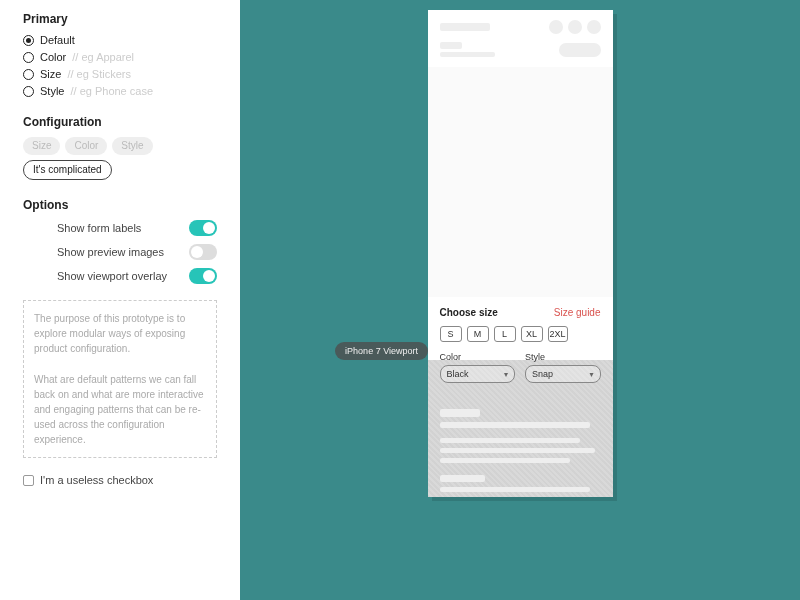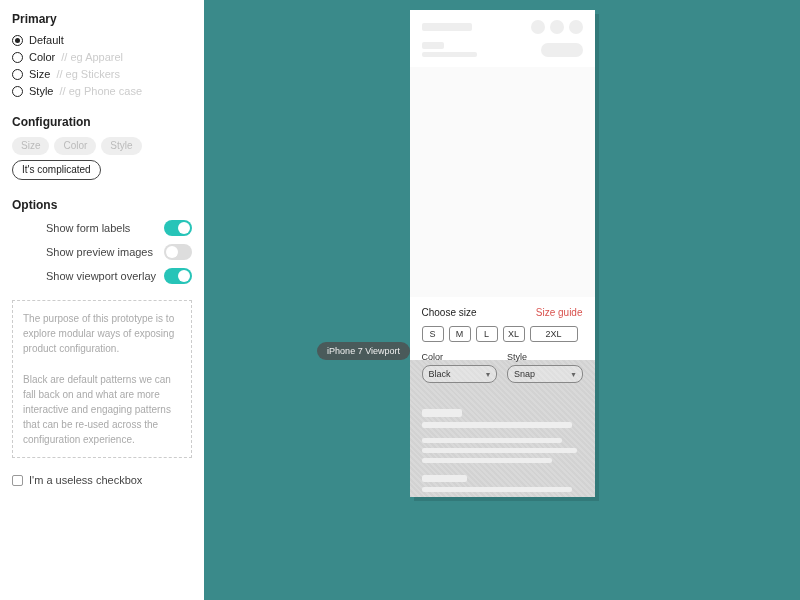--- a/index.html
+++ b/index.html
@@ -1,19 +1,19 @@
 <!DOCTYPE html>
 <html><head>
 <meta charset="utf-8">
 <style>
 * { box-sizing: border-box; margin: 0; padding: 0; font-family: -apple-system, BlinkMacSystemFont, "Segoe UI", Helvetica, Arial, sans-serif; }
 body { width: 800px; height: 600px; display: flex; overflow: hidden; }
 
 
-.sidebar { width: 204px; background: #fff; padding: 12px 12px; font-size: 11px; color: #333; overflow: hidden; }
+.sidebar { width: 240px; background: #fff; padding: 12px 23px; font-size: 11px; color: #333; overflow: hidden; }
 .section-title { font-weight: 600; font-size: 12px; margin-bottom: 8px; color: #222; }
 .radio-group { margin-bottom: 18px; }
 .radio-row { display: flex; align-items: center; gap: 6px; margin-bottom: 5px; cursor: pointer; }
 .radio { width: 11px; height: 11px; border: 1.5px solid #222; border-radius: 50%; display: inline-flex; align-items: center; justify-content: center; flex-shrink:0; }
 .radio.checked::after { content:""; width:5px; height:5px; background:#222; border-radius:50%; }
 .radio-label { color:#222;text-align:center; }
 .radio-hint { color:#ccc; }
 
 .chip-row { display:flex; gap:5px; flex-wrap:wrap; margin-bottom:18px; }
 .chip { border-radius: 12px; padding: 3px 9px; font-size:10px; line-height:1.2; }
@@ -52,25 +52,25 @@
 .dev-sub .l1 { width:22px; height:7px; margin-bottom:3px; }
 .dev-sub .l2 { width:55px; height:5px; }
 .dev-sub .pill { width:42px; height:14px; border-radius:8px; }
 
 .dev-image { height:230px; background:#fafafa; margin:0; }
 
 .overlay { position:absolute; left:0; right:0; bottom:0; top:350px; background:rgba(120,120,120,.28); background-image:repeating-linear-gradient(45deg, rgba(0,0,0,.03) 0 2px, transparent 2px 4px); }
 
 .config-panel { position:relative; padding:10px 12px; font-size:10px; }
 .config-head { display:flex; justify-content:space-between; margin-bottom:8px; }
-.config-head .title { font-weight:400; color:#222; }
+.config-head .title { font-weight:700; color:#222; }
 .config-head .guide { color:#d9534f; }
 .size-row { display:flex; gap:5px; margin-bottom:10px; }
 .size-btn { border:1px solid #888; border-radius:3px; padding:2px 0; width:22px; text-align:center; font-size:9px; color:#333; background:transparent; }
-.size-btn.wide { width:48px; }
+.size-btn.wide { width:20px; }
 .dd-row { display:flex; gap:10px; }
 .dd-col { flex:1; }
 .dd-label { font-size:9px; color:#333; margin-bottom:3px; }
 .dd { border:1px solid #888; border-radius:8px; padding:3px 6px; display:flex; justify-content:space-between; align-items:center; font-size:9px; color:#333; background:rgba(255,255,255,.3); }
 .chev { font-size:8px; color:#666; }
 
 .dev-footer { padding:16px 12px 0; position:relative; }
 .dev-footer .sk-bar { margin-bottom:5px; }
 
 .tooltip { position:absolute; top:342px; right:calc(50% + 92px); transform:translateX(0); background:#4a5a5a; color:#eee; font-size:9px; padding:4px 10px; border-radius:10px; white-space:nowrap; }
@@ -123,21 +123,21 @@
       <span class="toggle off"></span>
     </div>
     <div class="toggle-row">
       <span class="toggle-label">Show viewport overlay</span>
       <span class="toggle on"></span>
     </div>
   </div>
 
   <div class="note-box">
     <p>The purpose of this prototype is to explore modular ways of exposing product configuration.</p>
-    <p>Black are default patterns we can fall back on and what are more interactive and engaging patterns that can be re-used across the configuration experience.</p>
+    <p>What are default patterns we can fall back on and what are more interactive and engaging patterns that can be re-used across the configuration experience.</p>
   </div>
 
   <div class="checkbox-row">
     <span class="checkbox"></span>
     <span>I'm a useless checkbox</span>
   </div>
 
 </aside>
 
 <main class="canvas">

